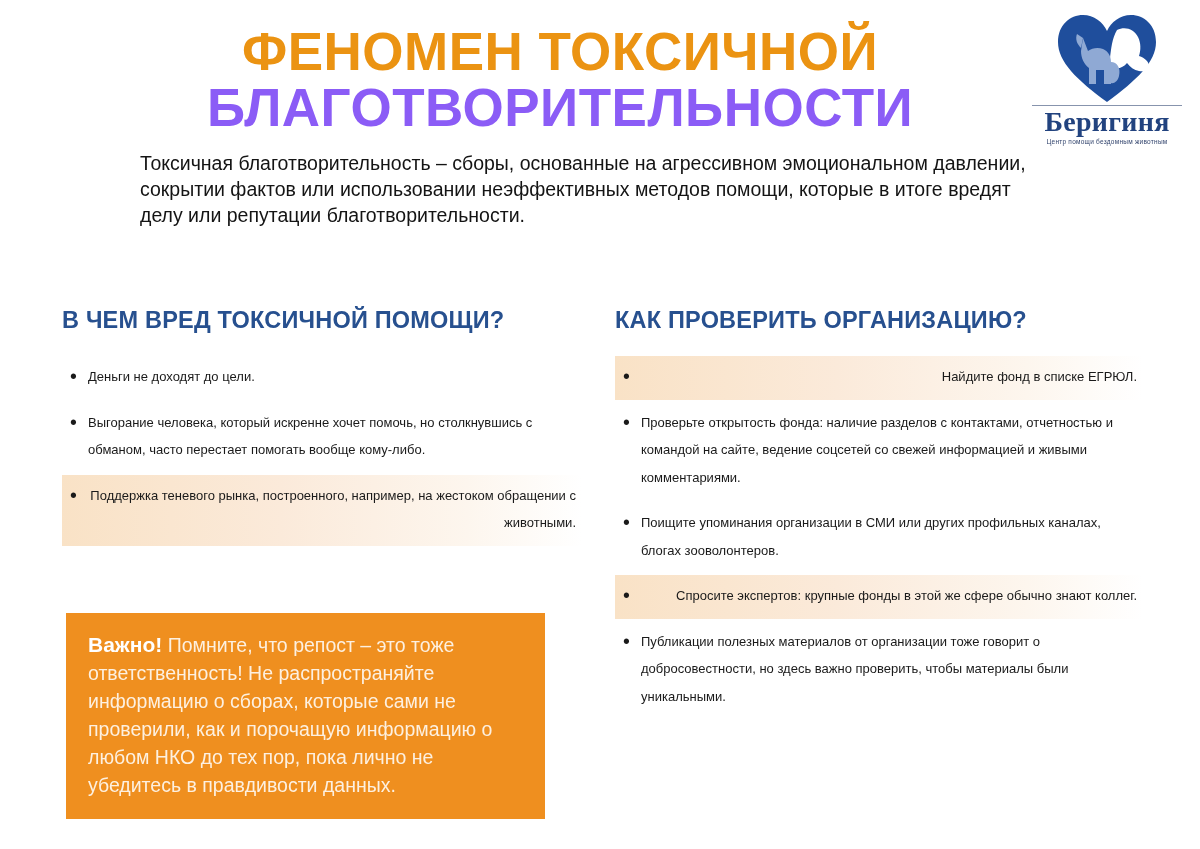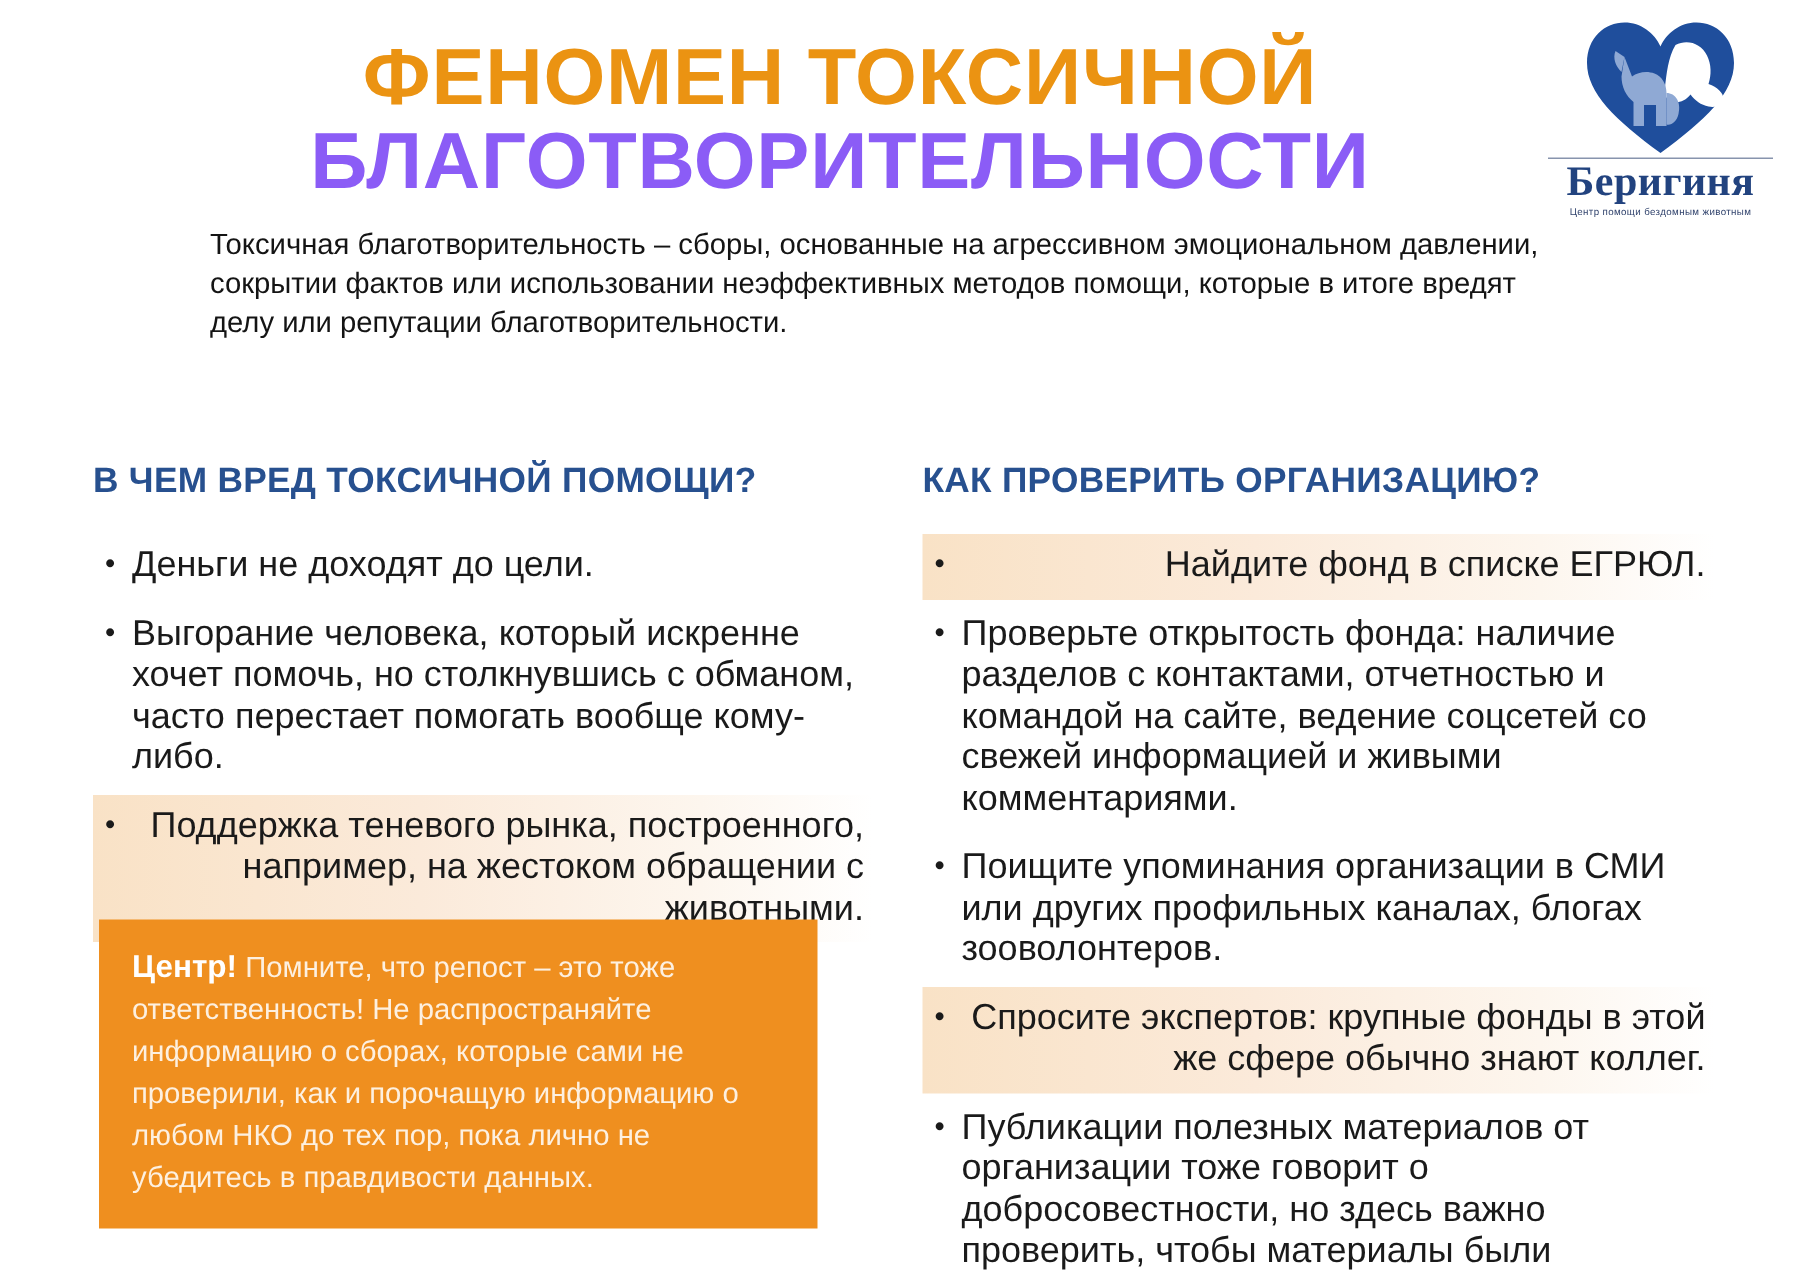--- a/index.html
+++ b/index.html
@@ -115,21 +115,21 @@
   }
 
   .bullets {
     list-style: none;
     margin: 0;
     padding: 0;
   }
   .bullets li {
     position: relative;
     padding: 7px 6px 9px 26px;
-    font-size: 24px;
+    font-size: 13px;
     line-height: 27.5px;
     color: #1a1a1a;
     margin-bottom: 2px;
   }
   .bullets li::before {
     content: "\2022";
     position: absolute;
     left: 8px;
     top: 7px;
     font-size: 19.5px;
@@ -205,17 +205,17 @@
     <ul class="bullets" id="right-bullets">
         <li class="hl"><span>Найдите фонд в списке ЕГРЮЛ.</span></li>
         <li><span>Проверьте открытость фонда: наличие разделов с контактами, отчетностью и командой на сайте, ведение соцсетей со свежей информацией и живыми комментариями.</span></li>
         <li><span>Поищите упоминания организации в СМИ или других профильных каналах, блогах зооволонтеров.</span></li>
         <li class="hl"><span>Спросите экспертов: крупные фонды в этой же сфере обычно знают коллег.</span></li>
         <li><span>Публикации полезных материалов от организации тоже говорит о добросовестности, но здесь важно проверить, чтобы материалы были уникальными.</span></li>
       </ul>
   </div>
 
   <div class="important-box" style="background: rgb(239, 143, 31); color: rgb(253, 240, 224);">
-    <span class="lead">Центр!</span>
+    <span class="lead">Важно!</span>
     <span>Помните, что репост – это тоже ответственность! Не распространяйте информацию о сборах, которые сами не проверили, как и порочащую информацию о любом НКО до тех пор, пока лично не убедитесь в правдивости данных.</span>
   </div>
 
 </div>
 
 </body></html>

